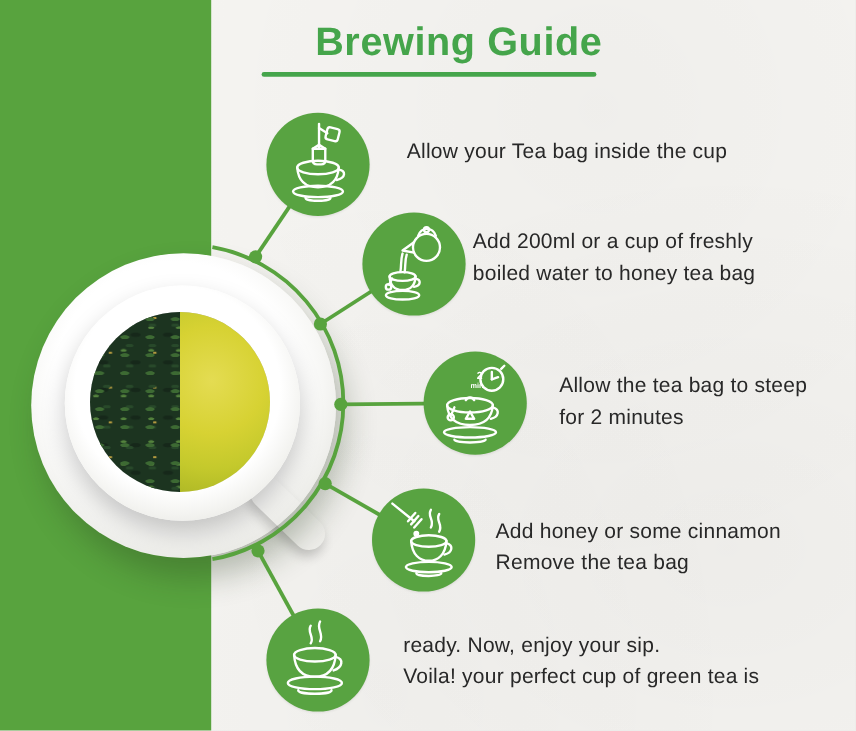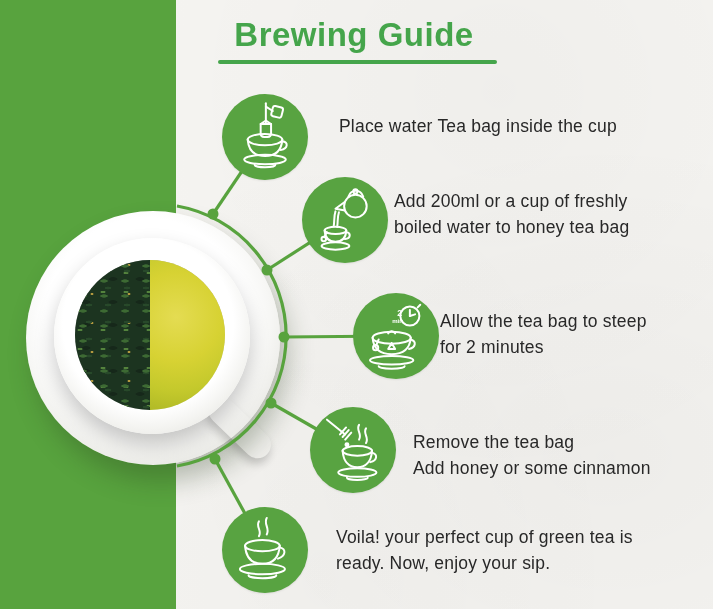--- a/index.html
+++ b/index.html
@@ -6,21 +6,21 @@
   .canvas{
     position:relative;width:713px;height:609px;overflow:hidden;
     background-color:#f5f4f1;
     background-image:
       radial-gradient(ellipse at 70% 15%, rgba(0,0,0,0.025), transparent 55%),
       radial-gradient(ellipse at 85% 75%, rgba(0,0,0,0.03), transparent 50%),
       radial-gradient(ellipse at 45% 95%, rgba(0,0,0,0.02), transparent 55%);
     font-family:"Liberation Sans", sans-serif;
   }
   .green-bar{position:absolute;left:0;top:0;width:176px;height:609px;background:#58A33E;}
-  .title{position:absolute;left:194px;top:15px;width:320px;text-align:center;
+  .title{position:absolute;left:182px;top:15px;width:320px;text-align:right;
          font-size:33px;font-weight:bold;letter-spacing:.5px;color:#45A54B;line-height:40px;}
   .title-underline{position:absolute;left:218px;top:60px;width:279px;height:3.5px;background:#45A54B;border-radius:2px;}
 
   
   .cup-photo{position:absolute;left:26px;top:211px;width:254px;height:254px;}
   .saucer{position:absolute;inset:0;border-radius:50%;
     background:radial-gradient(circle at 47% 42%, #ffffff 50%, #f7f7f5 62%, #ebebe7 74%, #d6d6d1 87%, #bfbfba 100%);
     box-shadow:8px 16px 26px rgba(35,55,25,0.30);}
   .handle{position:absolute;left:184px;top:184px;width:76px;height:27px;border-radius:14px;
     background:linear-gradient(180deg,#ffffff 25%,#ececе8 60%,#c9c9c4 100%);
@@ -95,21 +95,21 @@
       <path d="M40 30 l6 -4 l6 4"></path>
       <path d="M40 30 h12 v11 q0 4 -4 4 h-4 q-4 0 -4 -4 z"></path>
       <ellipse cx="45" cy="48" rx="20" ry="6.5"></ellipse>
       <path d="M25 48 C26 61 33 67 45 67 C57 67 64 61 65 48"></path>
       <path d="M65 50 C72 51 72 58 63 60"></path>
       <path d="M21 71 a24 5.5 0 1 0 48 0 a24 5.5 0 1 0 -48 0"></path>
       <path d="M33 77 a12 3 0 0 0 24 0"></path>
     </svg>
   </div>
   <div class="stext" style="left:339px;top:114px">
-    <div>Place water Tea bag inside the cup</div>
+    <div>Allow your Tea bag inside the cup</div>
   </div>
 
   <div class="badge" style="left:302px;top:177px">
     <svg viewBox="0 0 90 90" fill="none" stroke="#ffffff" stroke-width="2.3" stroke-linecap="round" stroke-linejoin="round">
       <circle cx="57" cy="29" r="13"></circle>
       <path d="M49 18 C52 9 63 9 66 18"></path>
       <circle cx="57" cy="12" r="2.4"></circle>
       <path d="M45 24 L34 32 L45 34"></path>
       <path d="M34 35 C32 41 33 46 32 52"></path>
       <path d="M38 36 C36 42 37 47 36 53"></path>
@@ -138,21 +138,21 @@
       <path d="M18 47 C19 60 27 66 40 66 C53 66 61 60 62 47"></path>
       <path d="M36 42 a4.5 4.5 0 0 1 8 0"></path>
       <path d="M40 53 l-4 7 h8 z"></path>
       <path d="M25 49 L22 56"></path>
       <circle cx="21.5" cy="58.5" r="3"></circle>
       <path d="M62 49 C69 51 68 58 60 60"></path>
       <path d="M15 73 a25 5 0 1 0 50 0 a25 5 0 1 0 -50 0"></path>
       <path d="M25 80 a15 2.8 0 0 0 30 0"></path>
     </svg>
   </div>
-  <div class="stext" style="left:440px;top:309px">
+  <div class="stext" style="left:466px;top:309px">
     <div>Allow the tea bag to steep</div>
     <div>for 2 minutes</div>
   </div>
 
   <div class="badge" style="left:310px;top:407px">
     <svg viewBox="0 0 90 90" fill="none" stroke="#ffffff" stroke-width="2.3" stroke-linecap="round" stroke-linejoin="round">
       <line x1="15" y1="10" x2="36" y2="27"></line>
       <line x1="30" y1="27" x2="37" y2="19"></line>
       <line x1="33" y1="30" x2="40" y2="22"></line>
       <line x1="36" y1="33" x2="43" y2="25"></line>
@@ -160,33 +160,33 @@
       <path d="M52 16 C48 22 56 26 52 33"></path>
       <path d="M60 20 C56 26 64 30 60 37"></path>
       <ellipse cx="50" cy="46" rx="17" ry="5.5"></ellipse>
       <path d="M33 46 C34 59 41 65 50 65 C59 65 66 59 67 46"></path>
       <path d="M67 48 C74 50 73 57 65 59"></path>
       <path d="M28 71 a22 5 0 1 0 44 0 a22 5 0 1 0 -44 0"></path>
       <path d="M38 77 a12 2.6 0 0 0 24 0"></path>
     </svg>
   </div>
   <div class="stext" style="left:413px;top:430px">
+    <div>Add honey or some cinnamon</div>
     <div>Remove the tea bag</div>
-    <div>Add honey or some cinnamon</div>
   </div>
 
   <div class="badge" style="left:222px;top:507px">
     <svg viewBox="0 0 90 90" fill="none" stroke="#ffffff" stroke-width="2.3" stroke-linecap="round" stroke-linejoin="round">
       <path d="M38 12 C34 18 42 23 38 29"></path>
       <path d="M47 8 C43 15 51 20 47 27"></path>
       <ellipse cx="42" cy="40" rx="20" ry="6.5"></ellipse>
       <path d="M22 40 C23 55 31 61 42 61 C53 61 61 55 62 40"></path>
       <path d="M62 42 C70 44 69 52 60 55"></path>
       <path d="M16 67 a26 6 0 1 0 52 0 a26 6 0 1 0 -52 0"></path>
       <path d="M26 74 a16 3.5 0 0 0 32 0"></path>
     </svg>
   </div>
   <div class="stext" style="left:336px;top:525px">
+    <div>ready. Now, enjoy your sip.</div>
     <div>Voila! your perfect cup of green tea is</div>
-    <div>ready. Now, enjoy your sip.</div>
   </div>
 
 </div>
 
 </body></html>

